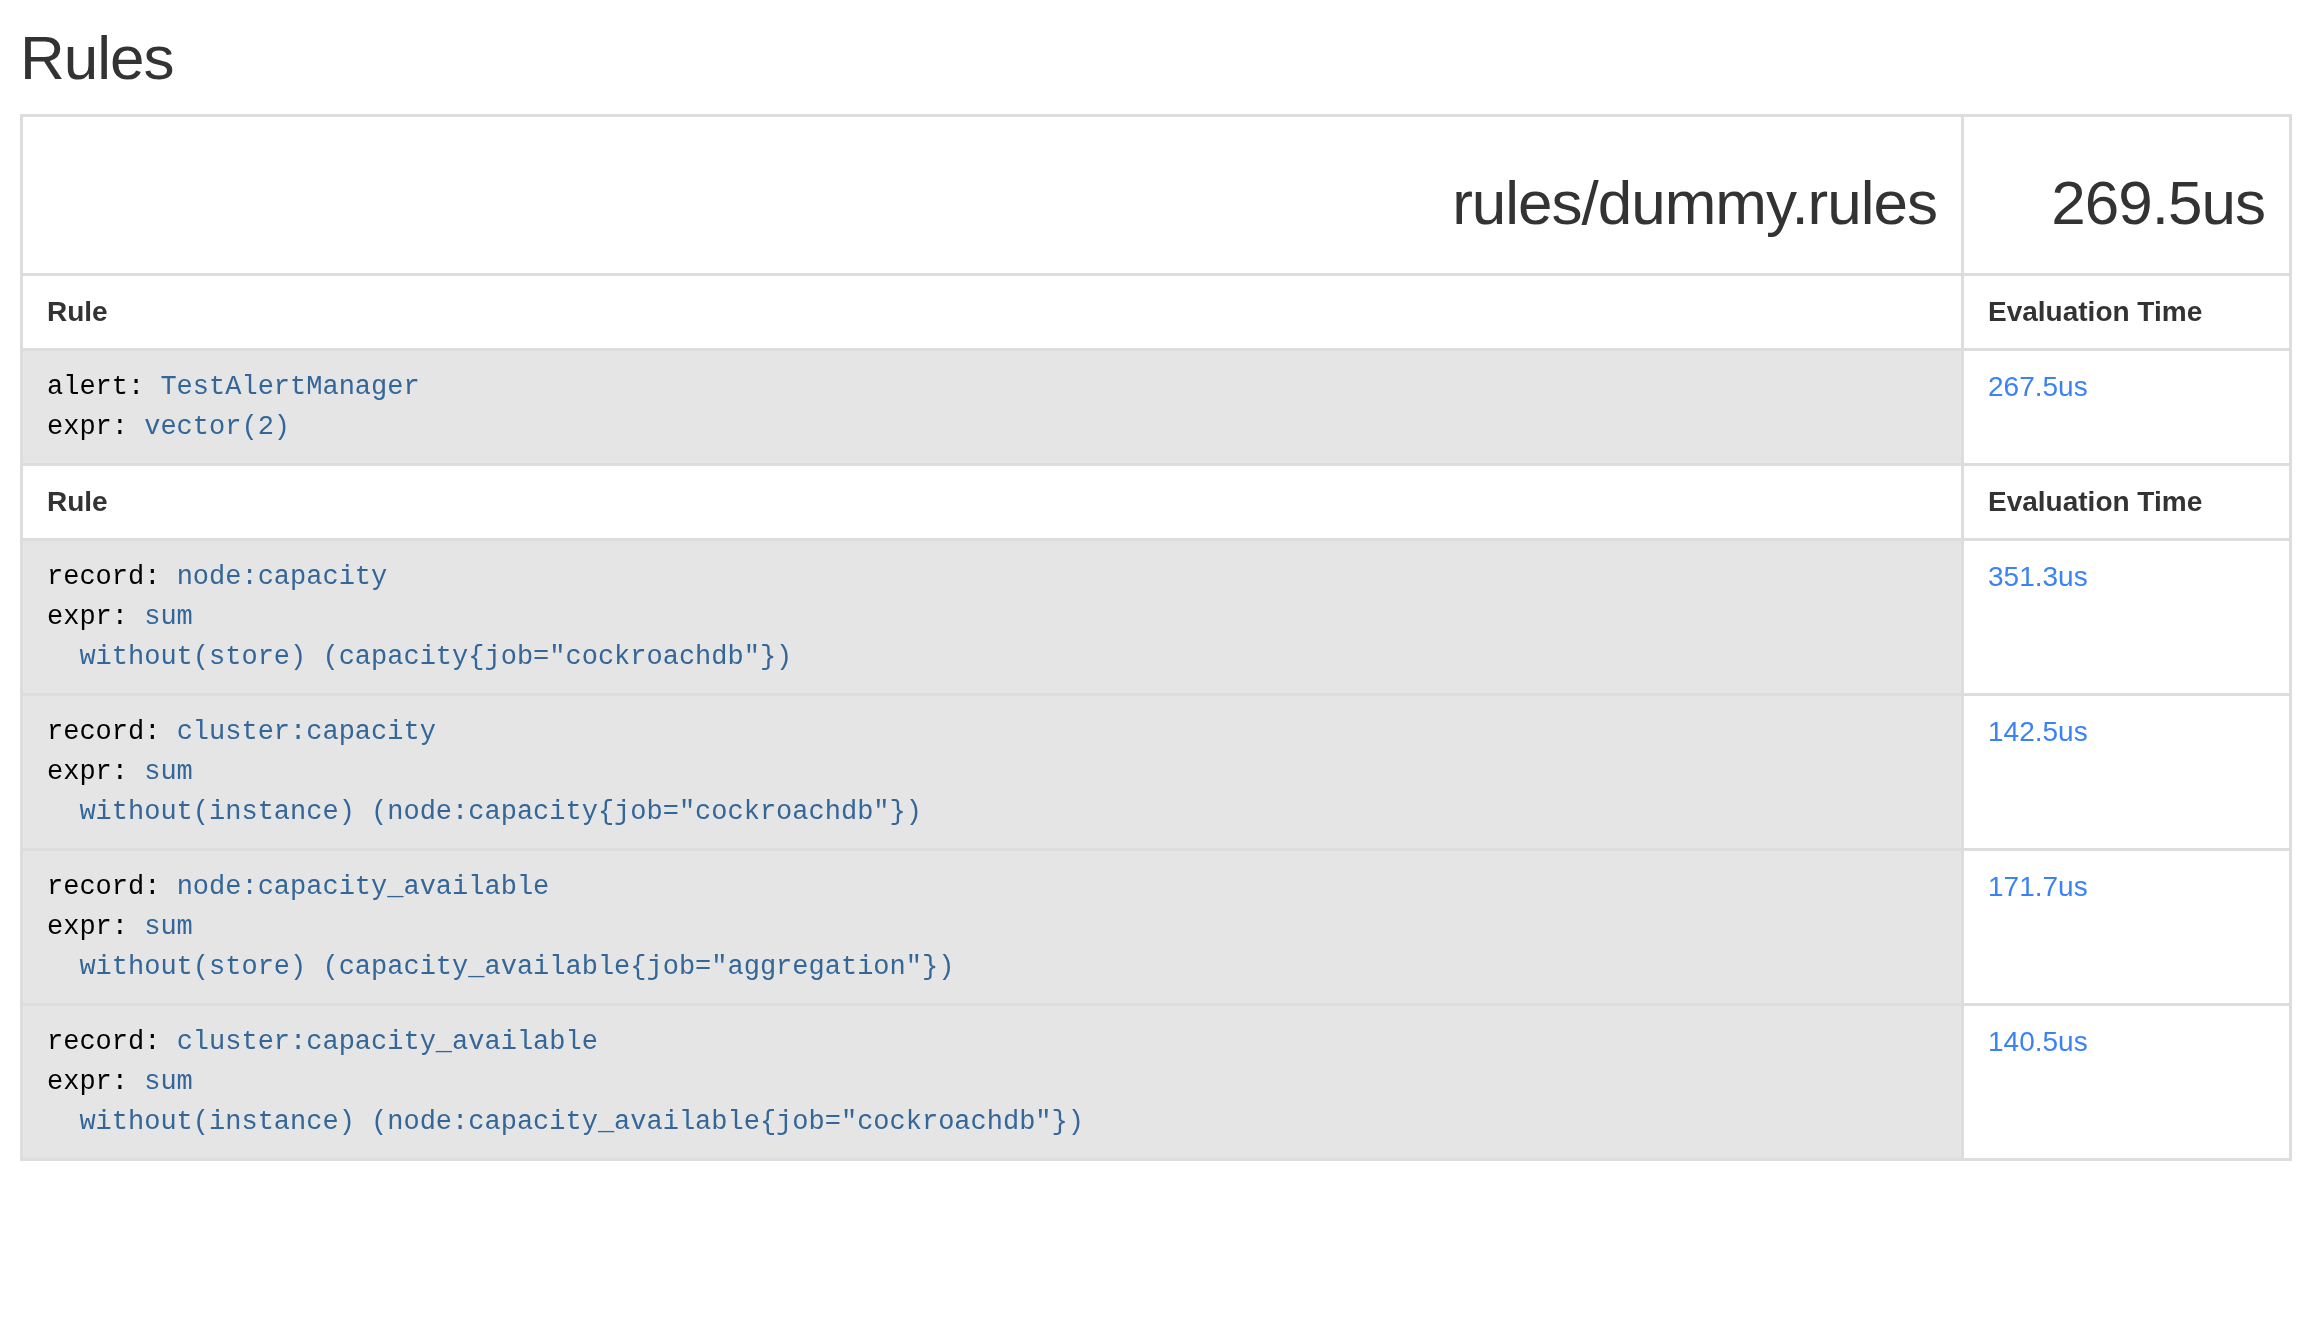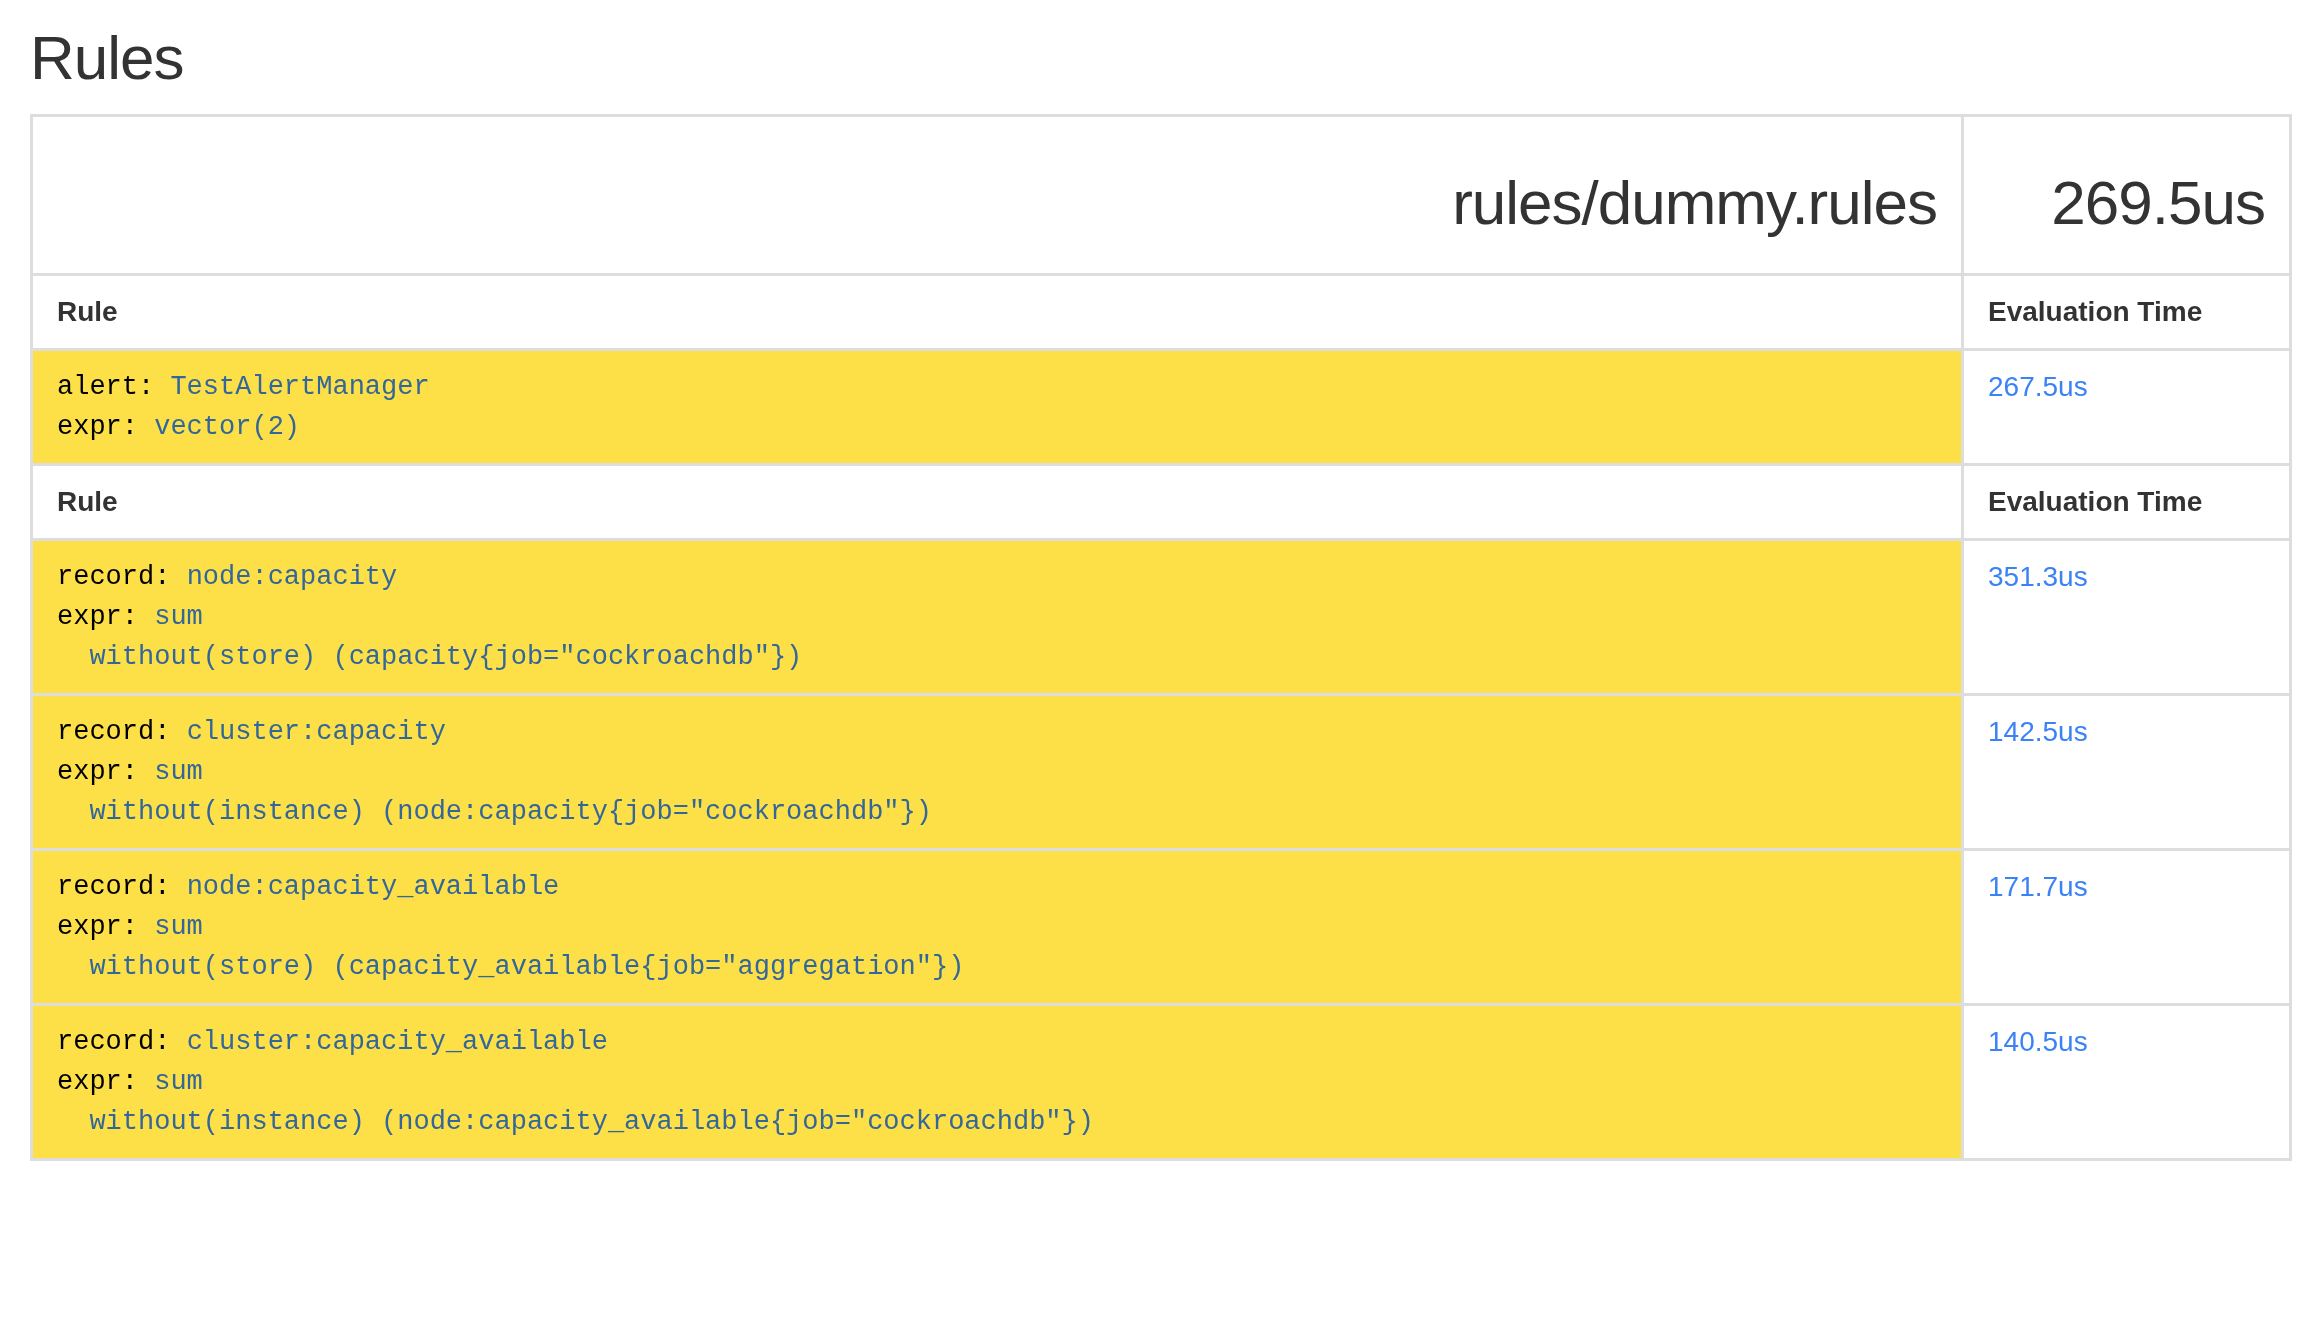--- a/index.html
+++ b/index.html
@@ -9,21 +9,21 @@
   }
   body {
     width: 2316px;
     height: 1322px;
     overflow: hidden;
     font-family: "Liberation Sans", "DejaVu Sans", sans-serif;
     font-size: 28px;
     color: #333333;
   }
   .page {
-    padding-left: 30px;
+    padding-left: 20px;
     padding-right: 24px;
   }
   h1.page-title {
     font-size: 62px;
     line-height: 75px;
     font-weight: 500;
     letter-spacing: -1px;
     color: #333333;
     margin: 20px 0 19px 0;
   }
@@ -48,21 +48,21 @@
     overflow: hidden;
     white-space: nowrap;
     text-align: right;
   }
   td.header-cell {
     font-weight: bold;
     line-height: 40px;
     color: #333333;
   }
   td.rule-cell {
-    background: #fde047;
+    background: #e5e5e5;
     font-family: "Liberation Mono", "DejaVu Sans Mono", monospace;
     font-size: 27px;
     line-height: 40px;
     color: #000000;
   }
   .code-line {
     white-space: pre;
   }
   a.code-link {
     color: #336699;

